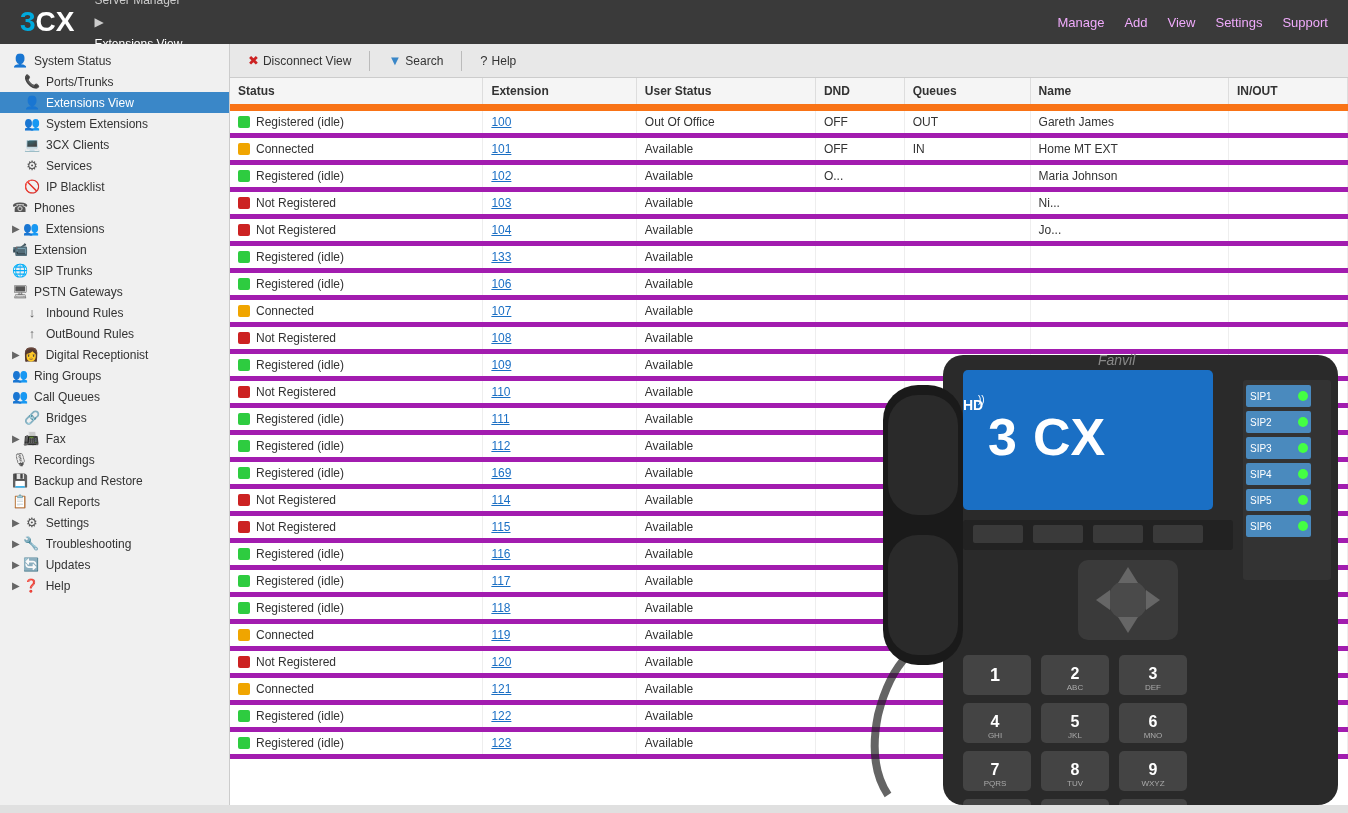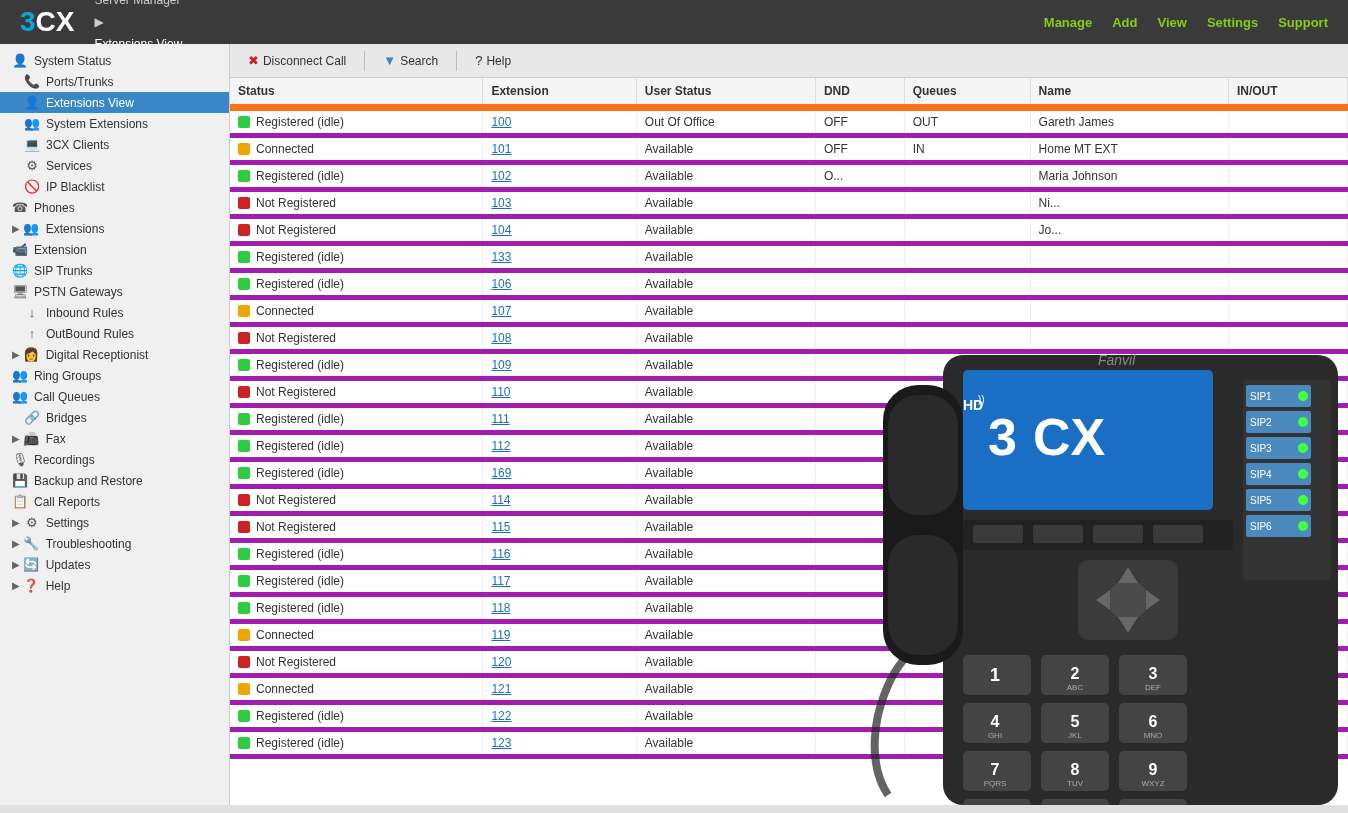--- a/index.html
+++ b/index.html
@@ -40,24 +40,23 @@
       gap: 8px;
       flex-direction: column;
     }
     .breadcrumb .current { color: white; }
     .nav-right {
       margin-left: auto;
       display: flex;
       gap: 20px;
     }
     .nav-right a {
-      color: #84cc16;
+      color: #f0abfc;
       text-decoration: none;
       font-size: 13px;
-      font-weight: bold;
     }
 
     
     .main-container {
       display: flex;
       height: calc(813px - 52px);
     }
 
     
     .sidebar {
@@ -323,21 +322,21 @@
         <span class="sidebar-icon">❓</span>
         <span>Help</span>
       </div>
     </div>
 
   <div class="content-area">
 
     <div class="toolbar">
       <button class="toolbar-btn">
         <span class="btn-icon" style="color:#cc2222;">✖</span>
-        <span>Disconnect Call</span>
+        <span>Disconnect View</span>
       </button>
       <div class="toolbar-separator"></div>
       <button class="toolbar-btn">
         <span class="btn-icon" style="color:#3a87c8;">▼</span>
         <span>Search</span>
       </button>
       <div class="toolbar-separator"></div>
       <button class="toolbar-btn">
         <span class="btn-icon">?</span>
         <span>Help</span>

